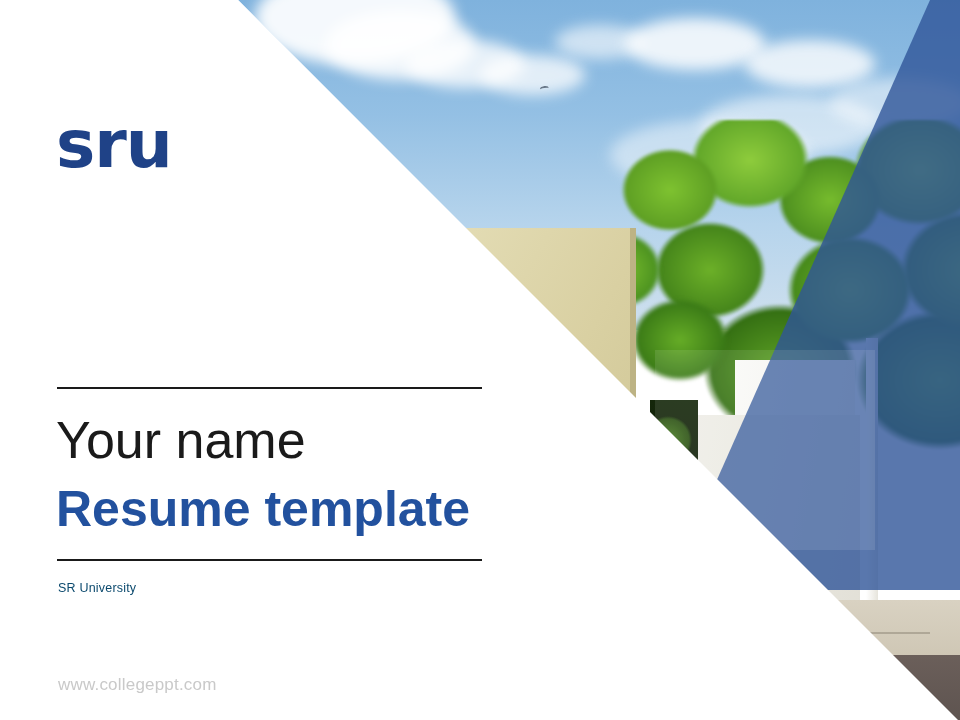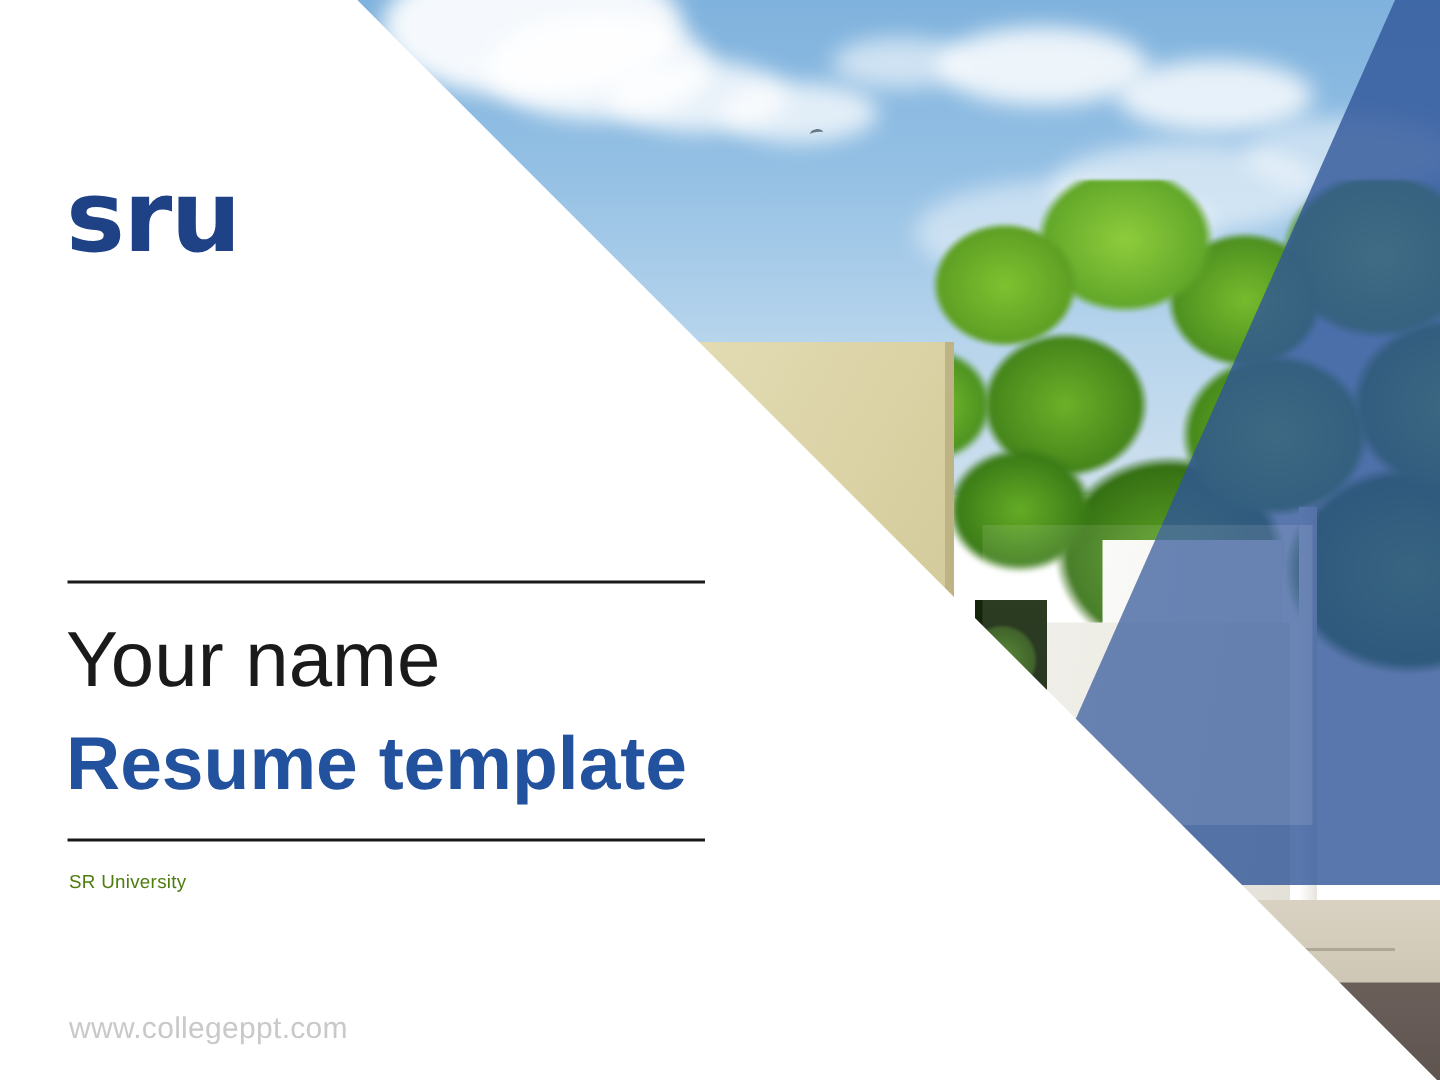--- a/index.html
+++ b/index.html
@@ -194,21 +194,21 @@
   
   #white-panel {
     position: absolute;
     inset: 0;
     background: #ffffff;
     -webkit-clip-path: polygon(0px 0px, 238px 0px, 958px 720px, 0px 720px);
     clip-path: polygon(0px 0px, 238px 0px, 958px 720px, 0px 720px);
   }
 
   
-  #content { position: absolute; inset: 0; }
+  #content { position: absolute; inset: 0; margin-left: 12px; }
 
   #logo {
     position: absolute;
     left: 44px;
     top: 112px;
     font-size: 66px;
     font-weight: 700;
     letter-spacing: -1px;
     color: #1f4287;
     line-height: 1;
@@ -261,29 +261,29 @@
     white-space: nowrap;
     font-family: "Liberation Sans", sans-serif;
   }
 
   #org {
     position: absolute;
     left: 46px;
     top: 581px;
     font-size: 12.5px;
     font-weight: 400;
-    color: #4d7c0f;
+    color: #0c4a6e;
     letter-spacing: .2px;
   }
 
   #site {
     position: absolute;
     left: 46px;
     top: 675px;
-    font-size: 20px;
+    font-size: 17px;
     font-weight: 400;
     color: #c9c9c9;
     letter-spacing: .2px;
   }
 </style>
 </head>
 <body>
 
 <div id="slide">
 

